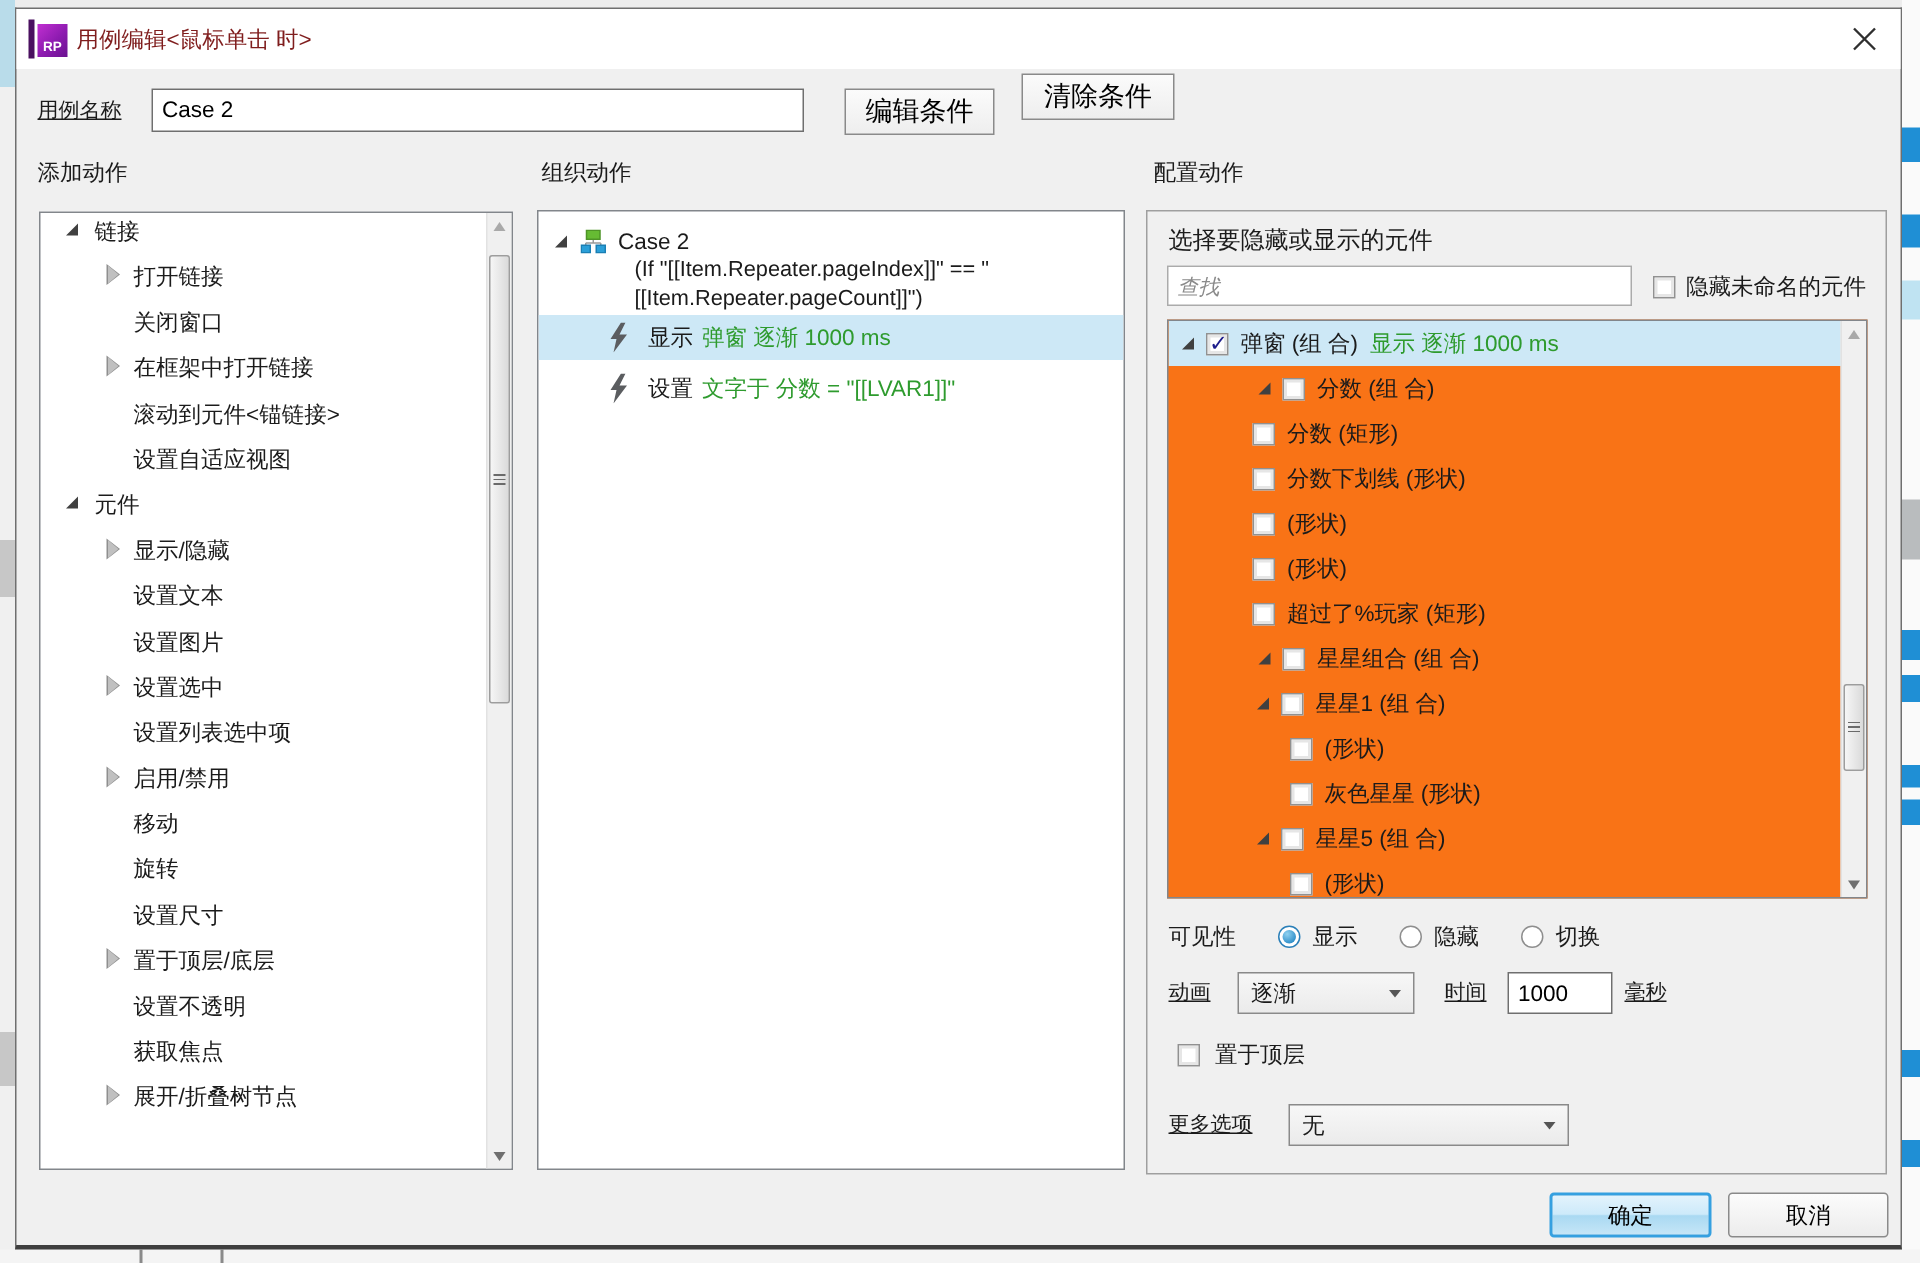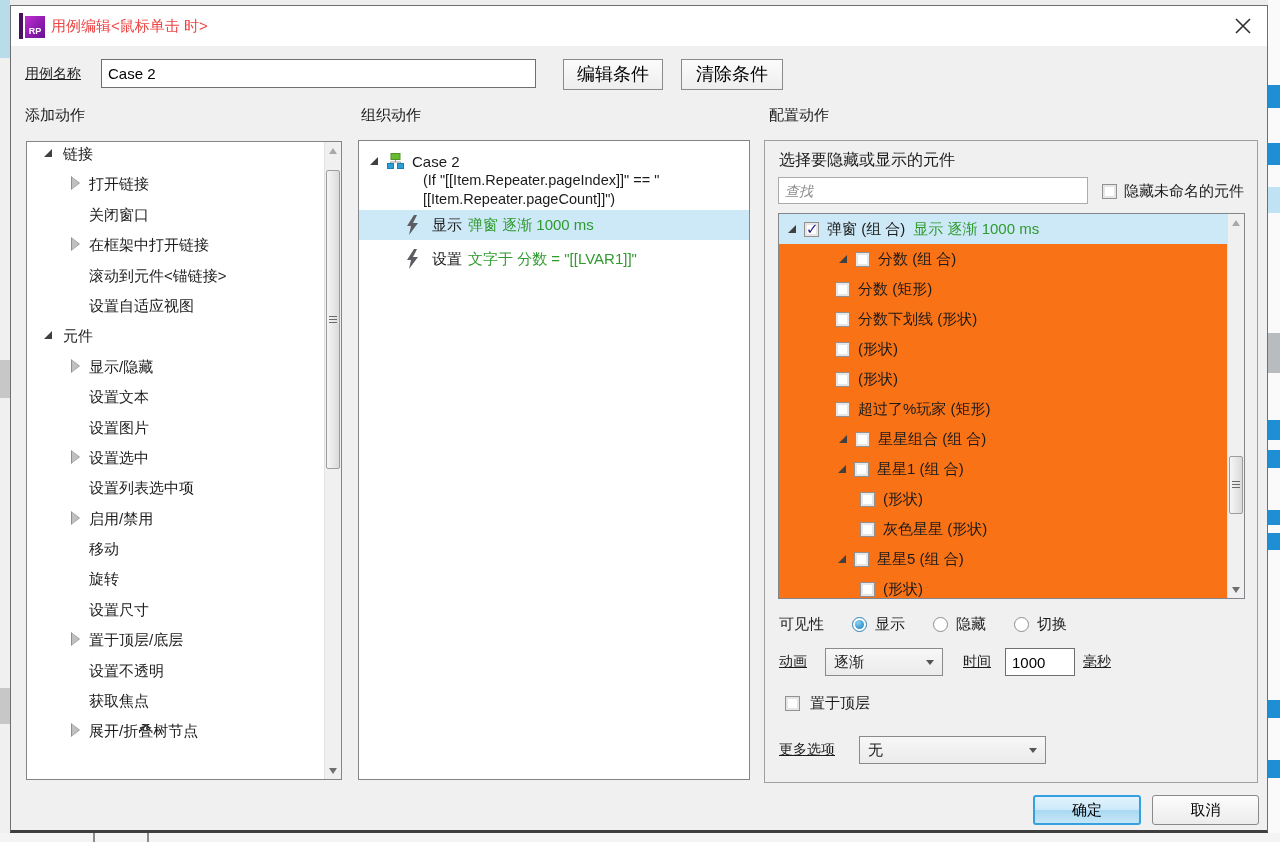--- a/index.html
+++ b/index.html
@@ -20,21 +20,21 @@
 
   
   .dialog { position:absolute; left:10px; top:5px; width:1258px; height:828px;
             background:#f0f0f0; border:1px solid #6f6f6f; border-bottom:3px solid #3f3f3f; }
   .titlebar { position:absolute; left:0; top:0; width:100%; height:40px; background:#ffffff; }
   .rp-logo { position:absolute; left:8px; top:7px; width:26px; height:26px; }
   .rp-logo .bar { position:absolute; left:0; top:0; width:4px; height:26px; background:#4a1060; }
   .rp-logo .sq { position:absolute; left:6px; top:3px; width:20px; height:22px;
                  background:linear-gradient(135deg,#c12fd1 0%,#8d1bb0 55%,#6a1290 100%);
                  color:#fff; font-size:9px; font-weight:bold; display:flex; align-items:flex-end; justify-content:center; padding-bottom:2px; }
-  .title-text { position:absolute; left:40px; top:11px; font-size:15px; color:#ef4444; }
+  .title-text { position:absolute; left:40px; top:11px; font-size:15px; color:#7f1d1d; }
   .close-x { position:absolute; right:14px; top:10px; width:20px; height:20px; cursor:pointer; }
 
   .row-label { position:absolute; font-size:14px;text-decoration:underline; }
   .name-input { position:absolute; left:90px; top:53px; width:435px; height:29px; border:1px solid #6f6f6f;
                 background:#fff; font-size:15px; padding:0 6px; font-family:inherit; }
   .cond-btn { position:absolute; height:31px; border:1px solid #8a8a8a; background:linear-gradient(#fbfbfb,#eeeeee);
               font-size:18px; font-family:inherit; text-align:center; line-height:27px; cursor:pointer; }
 
   .col-header { position:absolute; font-size:15px; }
 
@@ -154,21 +154,21 @@
     <div class="close-x">
       <svg width="20" height="20" viewBox="0 0 20 20">
           <path d="M3,3 L17,17 M17,3 L3,17" stroke="#2f2f2f" stroke-width="1.6"></path>
         </svg>
     </div>
   </div>
 
   <div class="row-label" style="left:14px; top:59px;">用例名称</div>
   <input class="name-input" type="text" value="Case 2" style="">
   <button class="cond-btn" style="left:552px; top:53px; width:100px;">编辑条件</button>
-  <button class="cond-btn" style="left:670px; top:53px; width:102px;">清除条件</button>
+  <button class="cond-btn" style="left:670px; top:43px; width:102px;">清除条件</button>
 
   <div class="col-header" style="left:14px; top:100px;text-align:center;">添加动作</div>
   <div class="col-header" style="left:350px; top:100px;">组织动作</div>
   <div class="col-header" style="left:758px; top:100px;">配置动作</div>
 
   <div class="listbox" style="left:15px; top:135px; width:316px; height:639px;">
     <div style="position:absolute; left:0; top:3px; right:18px;">
       <div class="act-row lvl0">
           <span class="exp expanded"></span>
           <span class="act-label">链接</span>

